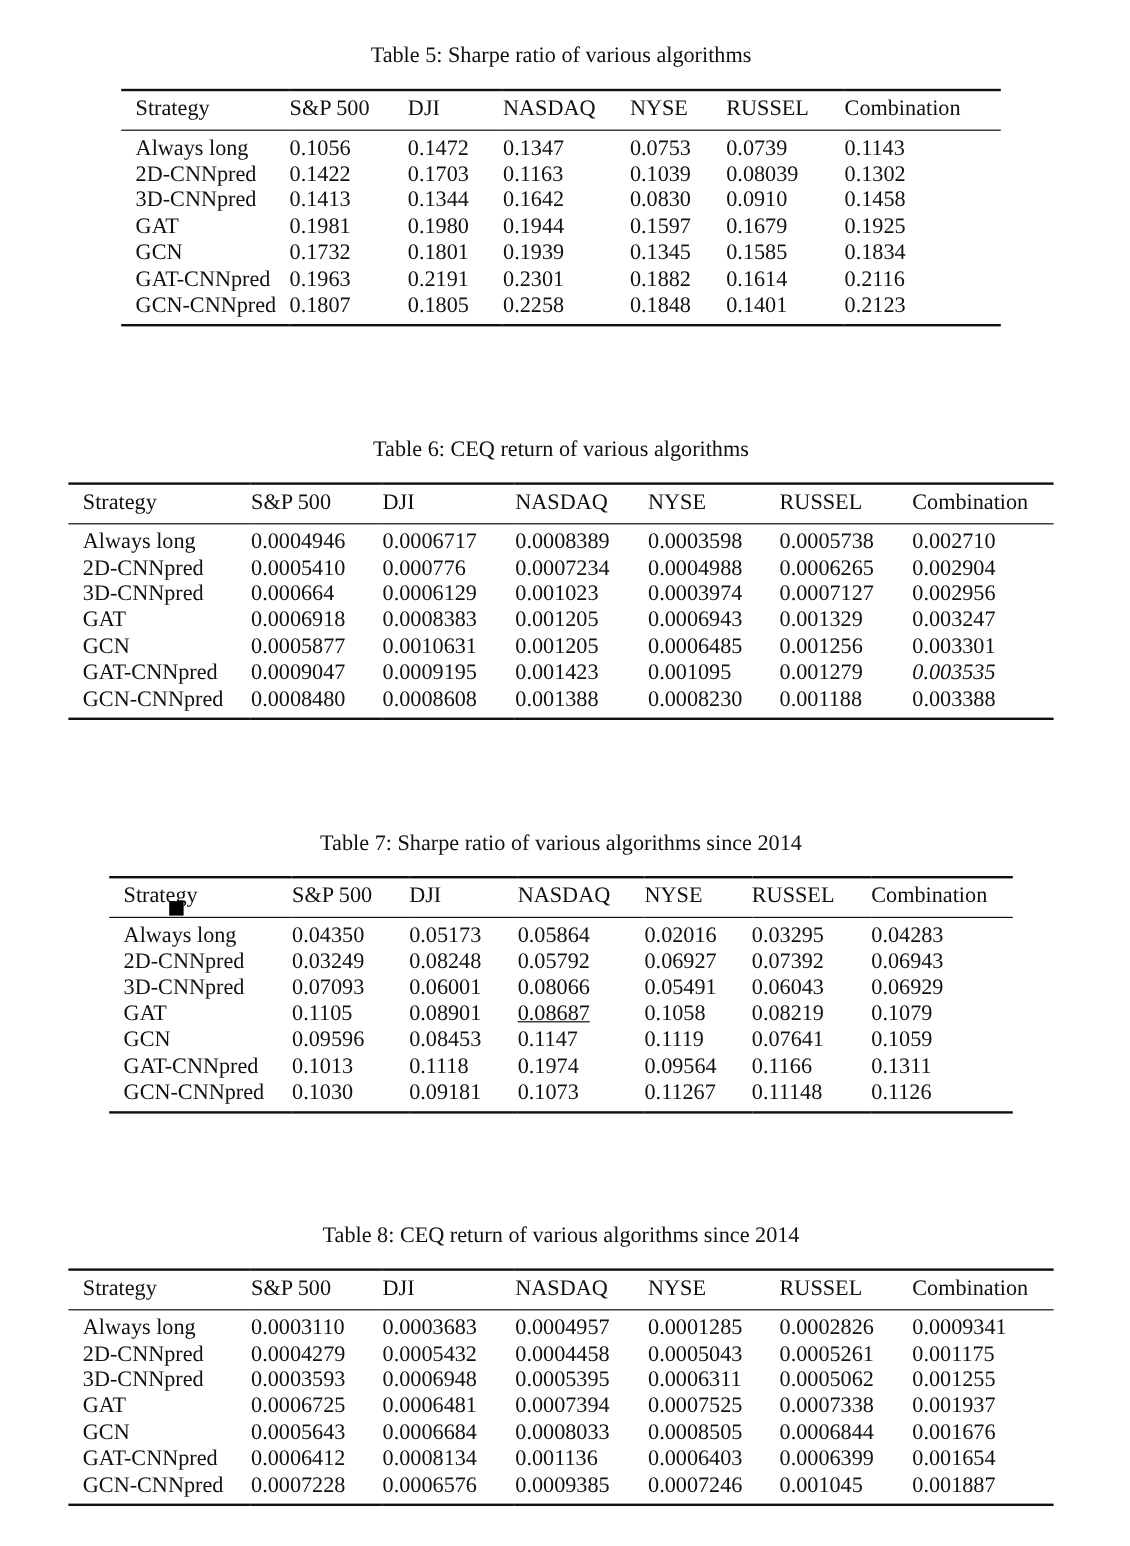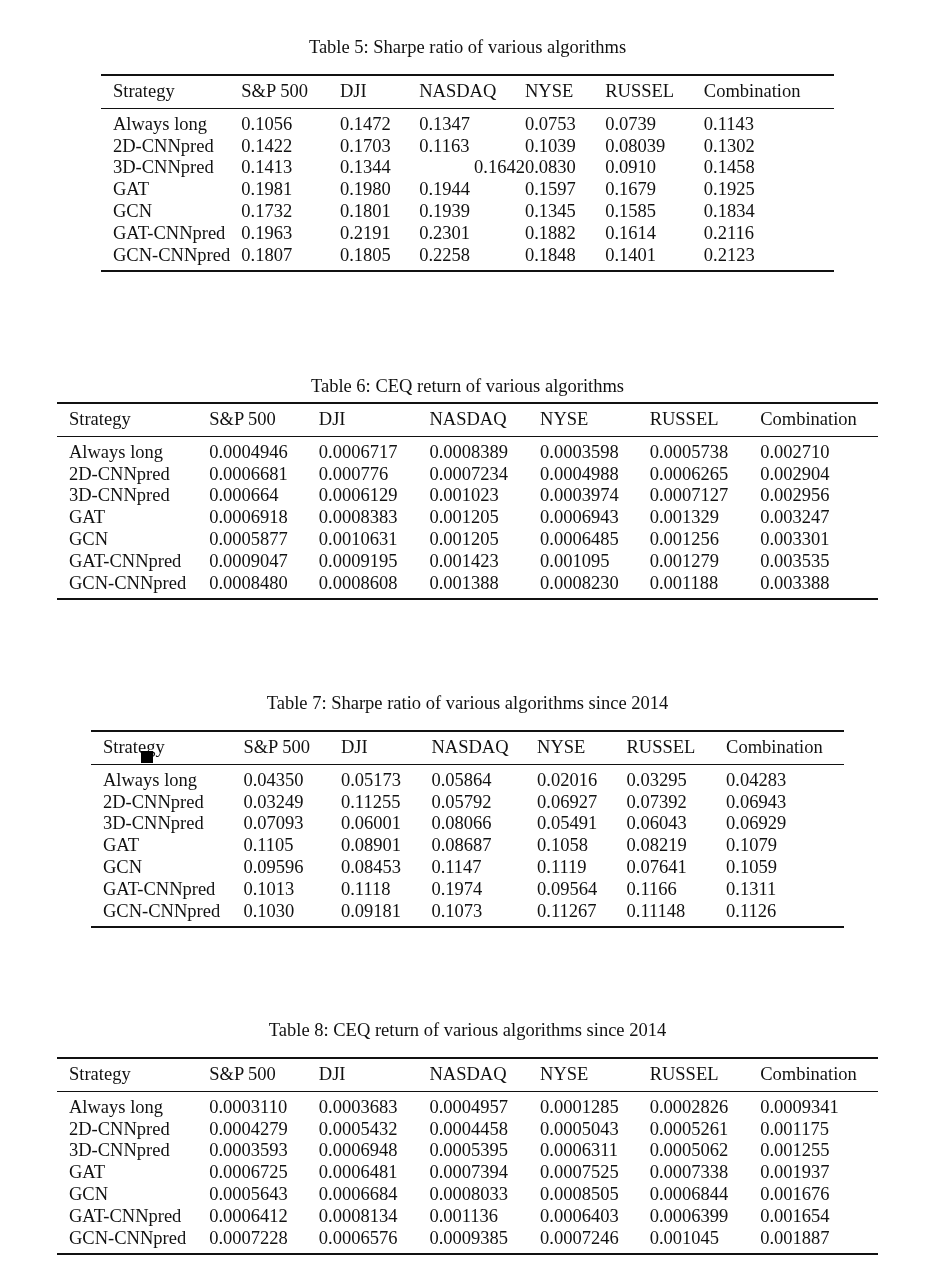--- a/index.html
+++ b/index.html
@@ -70,21 +70,21 @@
           <td style="padding-left: 0px;">0.1703</td>
           <td style="padding-left: 0px;">0.1163</td>
           <td style="padding-left: 0px;">0.1039</td>
           <td style="padding-left: 0px;">0.08039</td>
           <td style="padding-left: 0px;">0.1302</td>
         </tr>
         <tr>
           <td style="padding-left: 12px;">3D-CNNpred</td>
           <td style="padding-left: 0px;">0.1413</td>
           <td style="padding-left: 0px;">0.1344</td>
-          <td style="padding-left: 0px; text-align: right;">0.1642</td>
+          <td style="padding-left: 0px;">0.1642</td>
           <td style="padding-left: 0px;">0.0830</td>
           <td style="padding-left: 0px;">0.0910</td>
           <td style="padding-left: 0px;">0.1458</td>
         </tr>
         <tr>
           <td style="padding-left: 12px;">GAT</td>
           <td style="padding-left: 0px;">0.1981</td>
           <td style="padding-left: 0px;">0.1980</td>
           <td style="padding-left: 0px;">0.1944</td>
           <td style="padding-left: 0px;">0.1597</td>
@@ -116,21 +116,21 @@
           <td style="padding-left: 0px;">0.2258</td>
           <td style="padding-left: 0px;">0.1848</td>
           <td style="padding-left: 0px;">0.1401</td>
           <td style="padding-left: 0px;">0.2123</td>
         </tr>
       </tbody>
     </table>
 </div>
 
 <div class="tbl-block" style="left:57px; top:364px; width:821px;">
-  <div class="caption" style="top:11px;">Table 6: CEQ return of various algorithms</div>
+  <div class="caption" style="top:0;">Table 6: CEQ return of various algorithms</div>
   <table class="booktabs" style="top: 38px; width: 821px; table-layout: fixed;">
       <colgroup>
         <col style="width: 150px;">
         <col style="width: 108px;">
         <col style="width: 109px;">
         <col style="width: 109px;">
         <col style="width: 108px;">
         <col style="width: 109px;">
         <col style="width: 116px;">
       </colgroup>
@@ -150,21 +150,21 @@
           <td style="padding-left: 12px;">Always long</td>
           <td style="padding-left: 0px;">0.0004946</td>
           <td style="padding-left: 0px;">0.0006717</td>
           <td style="padding-left: 0px;">0.0008389</td>
           <td style="padding-left: 0px;">0.0003598</td>
           <td style="padding-left: 0px;">0.0005738</td>
           <td style="padding-left: 0px;">0.002710</td>
         </tr>
         <tr>
           <td style="padding-left: 12px;">2D-CNNpred</td>
-          <td style="padding-left: 0px;">0.0006681</td>
+          <td style="padding-left: 0px;">0.0005410</td>
           <td style="padding-left: 0px;">0.000776</td>
           <td style="padding-left: 0px;">0.0007234</td>
           <td style="padding-left: 0px;">0.0004988</td>
           <td style="padding-left: 0px;">0.0006265</td>
           <td style="padding-left: 0px;">0.002904</td>
         </tr>
         <tr>
           <td style="padding-left: 12px;">3D-CNNpred</td>
           <td style="padding-left: 0px;">0.000664</td>
           <td style="padding-left: 0px;">0.0006129</td>
@@ -191,21 +191,21 @@
           <td style="padding-left: 0px;">0.001256</td>
           <td style="padding-left: 0px;">0.003301</td>
         </tr>
         <tr>
           <td style="padding-left: 12px;">GAT-CNNpred</td>
           <td style="padding-left: 0px;">0.0009047</td>
           <td style="padding-left: 0px;">0.0009195</td>
           <td style="padding-left: 0px;">0.001423</td>
           <td style="padding-left: 0px;">0.001095</td>
           <td style="padding-left: 0px;">0.001279</td>
-          <td style="padding-left: 0px;">0.003535</td>
+          <td style="padding-left: 0px; font-style: italic;">0.003535</td>
         </tr>
         <tr class="last">
           <td style="padding-left: 12px;">GCN-CNNpred</td>
           <td style="padding-left: 0px;">0.0008480</td>
           <td style="padding-left: 0px;">0.0008608</td>
           <td style="padding-left: 0px;">0.001388</td>
           <td style="padding-left: 0px;">0.0008230</td>
           <td style="padding-left: 0px;">0.001188</td>
           <td style="padding-left: 0px;">0.003388</td>
         </tr>
@@ -242,40 +242,40 @@
           <td style="padding-left: 0px;">0.04350</td>
           <td style="padding-left: 0px;">0.05173</td>
           <td style="padding-left: 0px;">0.05864</td>
           <td style="padding-left: 0px;">0.02016</td>
           <td style="padding-left: 0px;">0.03295</td>
           <td style="padding-left: 0px;">0.04283</td>
         </tr>
         <tr>
           <td style="padding-left: 12px;">2D-CNNpred</td>
           <td style="padding-left: 0px; margin-left: 44px;">0.03249</td>
-          <td style="padding-left: 0px;">0.11255</td>
+          <td style="padding-left: 0px;">0.08248</td>
           <td style="padding-left: 0px;">0.05792</td>
           <td style="padding-left: 0px;">0.06927</td>
           <td style="padding-left: 0px;">0.07392</td>
           <td style="padding-left: 0px;">0.06943</td>
         </tr>
         <tr>
           <td style="padding-left: 12px;">3D-CNNpred</td>
           <td style="padding-left: 0px;">0.07093</td>
           <td style="padding-left: 0px;">0.06001</td>
           <td style="padding-left: 0px;">0.08066</td>
           <td style="padding-left: 0px;">0.05491</td>
           <td style="padding-left: 0px;">0.06043</td>
           <td style="padding-left: 0px;">0.06929</td>
         </tr>
         <tr>
           <td style="padding-left: 12px;">GAT</td>
           <td style="padding-left: 0px;">0.1105</td>
           <td style="padding-left: 0px;">0.08901</td>
-          <td style="padding-left: 0px;">0.08687</td>
+          <td style="padding-left: 0px; text-decoration: underline;">0.08687</td>
           <td style="padding-left: 0px;">0.1058</td>
           <td style="padding-left: 0px;">0.08219</td>
           <td style="padding-left: 0px;">0.1079</td>
         </tr>
         <tr>
           <td style="padding-left: 12px;">GCN</td>
           <td style="padding-left: 0px;">0.09596</td>
           <td style="padding-left: 0px;">0.08453</td>
           <td style="padding-left: 0px;">0.1147</td>
           <td style="padding-left: 0px;">0.1119</td>

